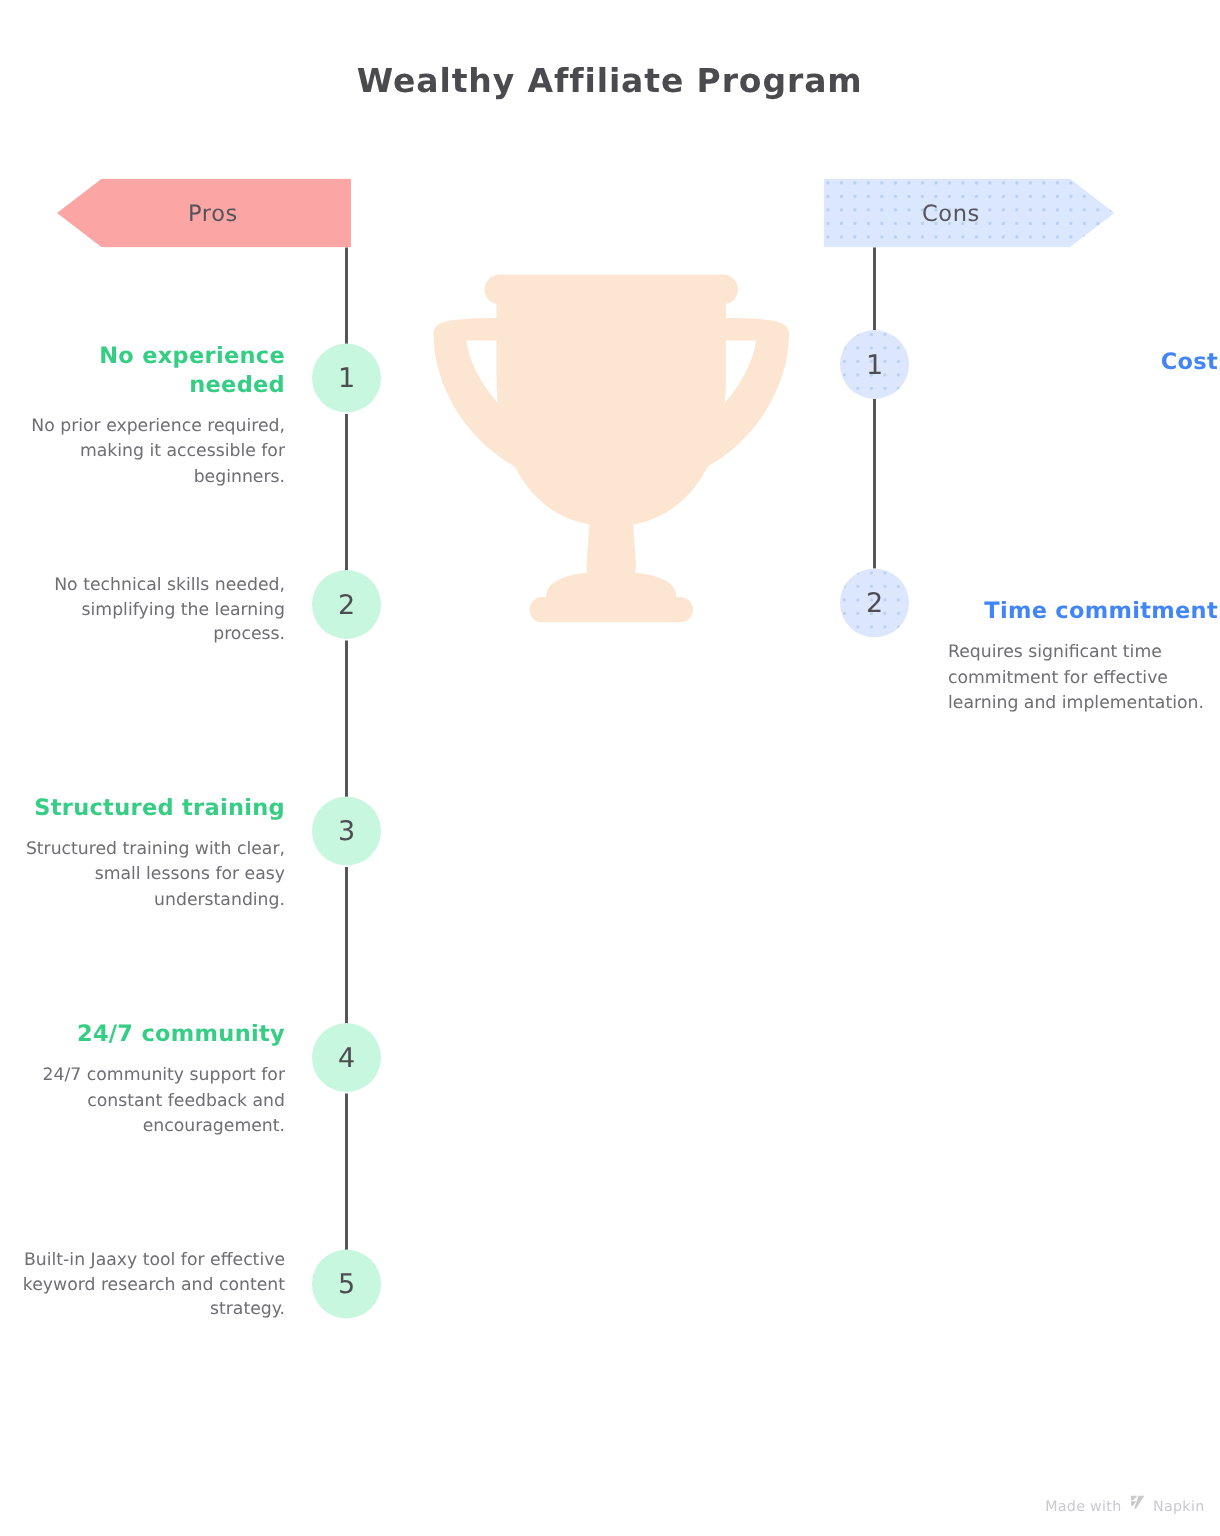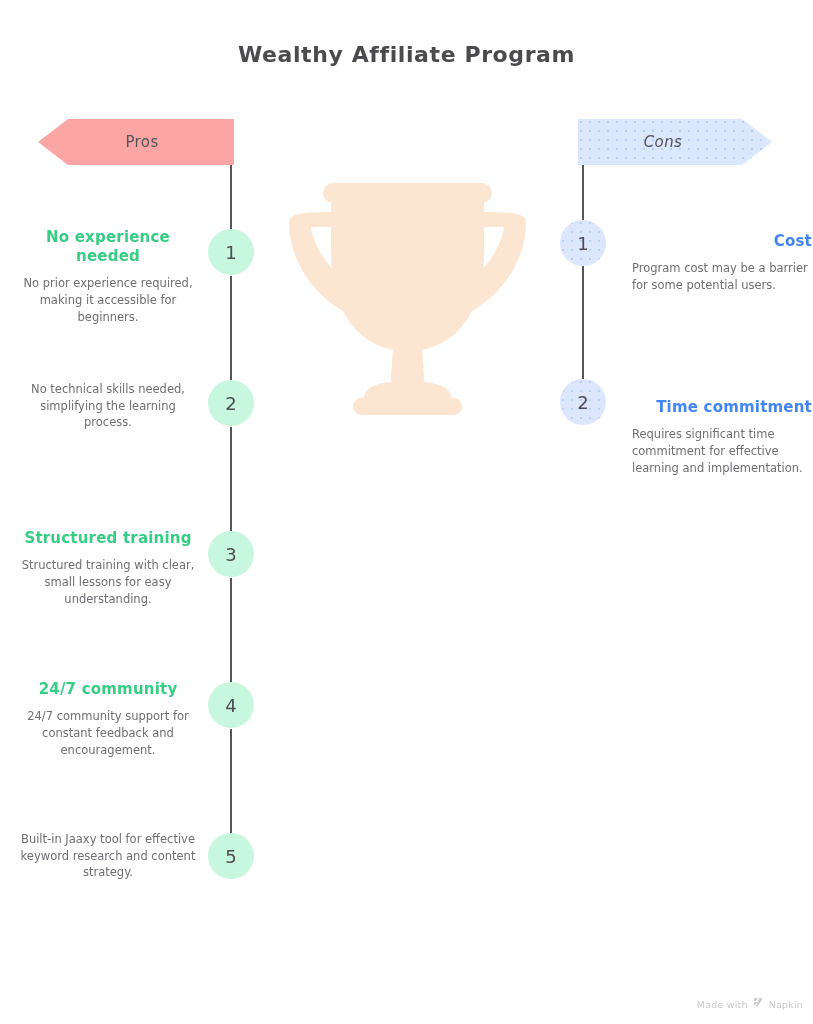--- a/index.html
+++ b/index.html
@@ -39,27 +39,26 @@
     align-items: center;
     justify-content: center;
   }
   .arrow-pros {
     left: 38px;
     width: 196px;
     background: #fca5a5;
     clip-path: polygon(0% 50%, 30px 0%, 100% 0%, 100% 100%, 30px 100%);
   }
   .arrow-cons {
-    left: 578px;
+    left: 549px;
     width: 194px;
     background:
       radial-gradient(circle at 3px 3px, rgba(120,160,230,0.35) 1px, transparent 1.2px) 0 0 / 9px 9px,
       #dbe7fd;
     clip-path: polygon(0% 0%, calc(100% - 30px) 0%, 100% 50%, calc(100% - 30px) 100%, 0% 100%);
-    font-style: italic;
   }
   .arrow-label {
     font-family: "DejaVu Sans", sans-serif;
     font-size: 15px;
     color: #54545a;
     letter-spacing: 0.4px;
     position: relative;
     z-index: 2;
   }
   .arrow-pros .arrow-label { transform: translateX(6px); }
@@ -106,22 +105,22 @@
       radial-gradient(circle at 3px 3px, rgba(120,160,230,0.33) 1px, transparent 1.2px) 0 0 / 9px 9px,
       #dcE7fd;
   }
 
   
   .item {
     position: absolute;
     width: 180px;
   }
   .item-pros {
-    left: 18px;
-    text-align: center;
+    left: 10px;
+    text-align: right;
   }
   .item-cons {
     left: 632px;
     text-align: left;
   }
   .item-heading {
     font-family: "DejaVu Sans", sans-serif;
     font-size: 15px;
     font-weight: 700;
     line-height: 1.28;
@@ -232,21 +231,20 @@
 <div class="item item-pros" style="top:680px;">
   <p class="item-heading">24/7 community</p>
   <p class="item-body">24/7 community support for constant feedback and encouragement.</p>
 </div>
 <div class="item item-pros" style="top:831px;">
   <p class="item-body">Built-in Jaaxy tool for effective keyword research and content strategy.</p>
 </div>
 
 <div class="item item-cons" style="top:232px;">
   <p class="item-heading">Cost</p>
-  <p class="item-body">Program cost may be a barrier for some potential users.</p>
 </div>
 <div class="item item-cons" style="top:398px;">
   <p class="item-heading">Time commitment</p>
   <p class="item-body">Requires significant time commitment for effective learning and implementation.</p>
 </div>
 
 <div class="footer">
   <span>Made with</span>
   <span class="footer-mark">
     <svg width="11" height="11" viewBox="0 0 11 11" aria-hidden="true">

